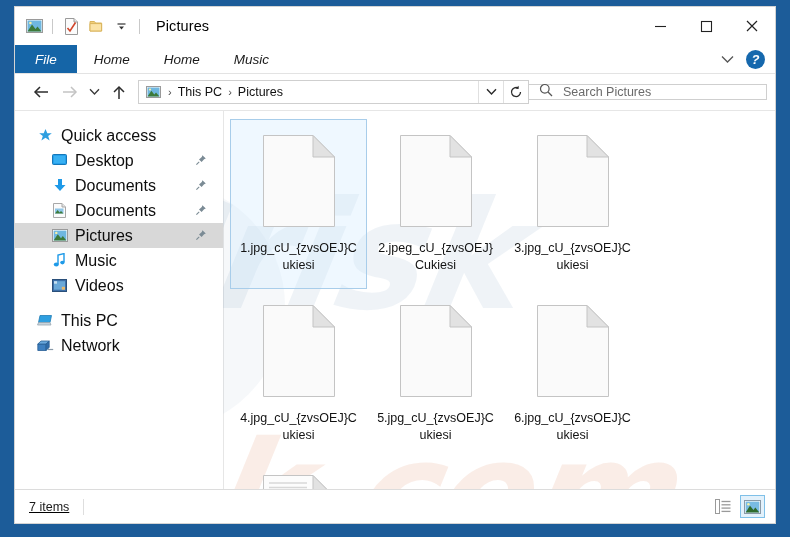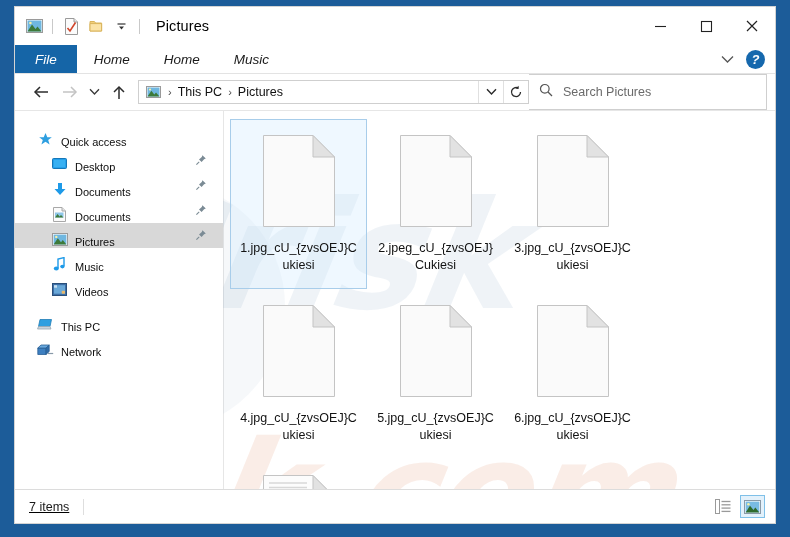--- a/index.html
+++ b/index.html
@@ -153,21 +153,21 @@
     position: absolute; right: 0; top: 0; height: 22px;
     display: flex; align-items: center;
   }
   .addr-ctl {
     width: 25px; height: 22px;
     display: flex; align-items: center; justify-content: center;
     border-left: 1px solid #e0e0e0;
   }
   .searchbox {
     width: 238px;
-    height: 36px;
+    height: 16px;
     border: 1px solid #cfcfcf;
     border-left: none;
     background: rgba(255,255,255,.85);
     display: flex;
     align-items: center;
     padding-left: 10px;
     gap: 10px;
   }
   .search-ph { font-size: 12.5px; color: #6a6a6a; }
 
@@ -183,24 +183,24 @@
     width: 208px;
     flex: none;
     background: #ffffff;
     padding-top: 12px;
     position: relative;
     z-index: 2;
   }
   .nav-item {
     height: 25px;
     display: flex;
-    align-items: flex-end;
+    align-items: center;
     padding-left: 22px;
     position: relative;
-    font-size: 11px;
+    font-size: 16px;
     color: #0d0d0d;
   }
   .nav-item.child { padding-left: 36px; }
   .nav-item.selected { background: #d8d8d8; }
   .nav-ico {
     width: 17px; height: 17px;
     margin-right: 7px;
     display: flex; align-items: center; justify-content: center;
     flex: none;
   }

